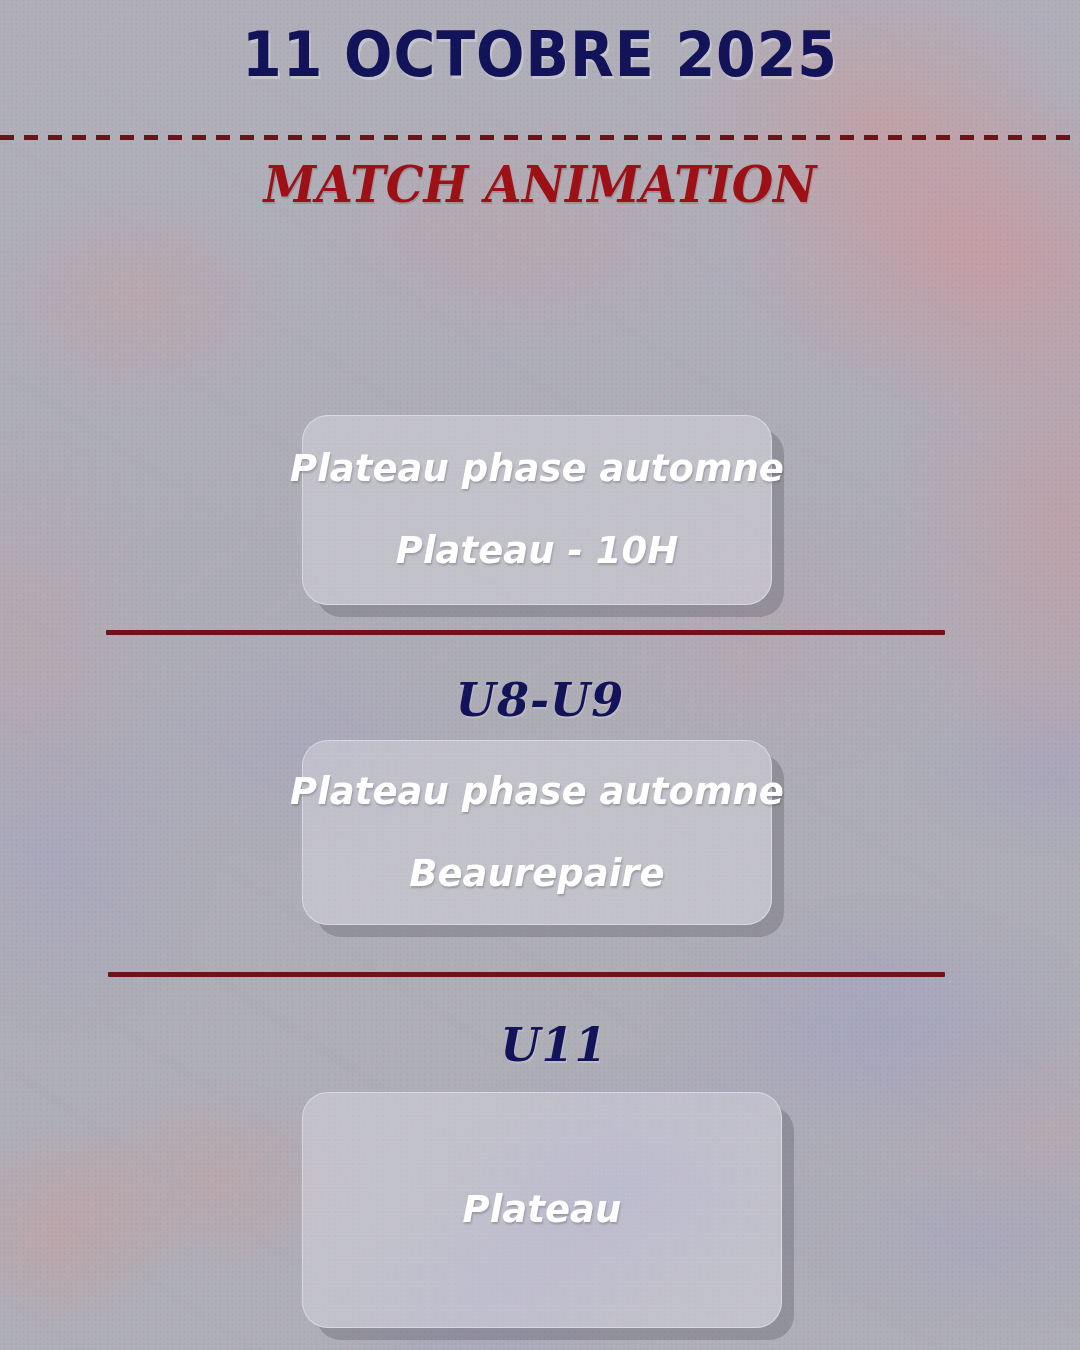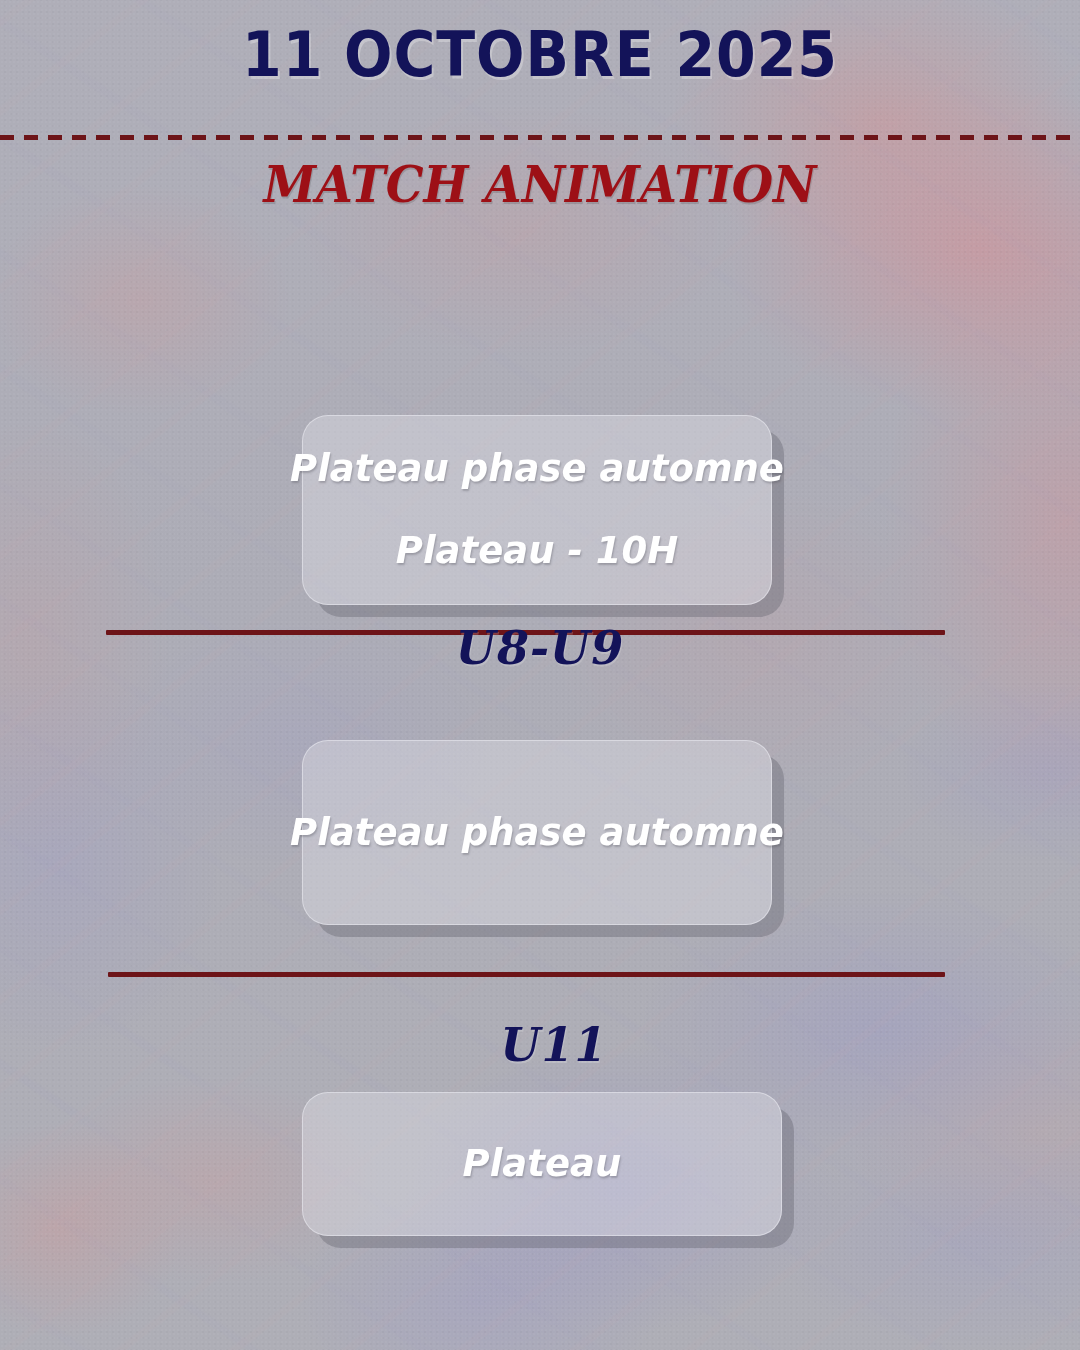--- a/index.html
+++ b/index.html
@@ -148,21 +148,21 @@
     font-family: "DejaVu Serif", serif;
     font-style: italic;
     font-weight: 700;
     font-size: 46px;
     letter-spacing: 1px;
     color: #131359;
     text-shadow: 1px 2px 0 rgba(255,255,255,.18);
   }
 
   .cat-u6 { top: 310px; }
-  .cat-u8 { top: 621px; }
+  .cat-u8 { top: 673px; }
   .cat-u11 { top: 1018px; margin-left: 28px; }
 
   .card {
     position: absolute;
     box-sizing: border-box;
     border-radius: 26px;
     background: rgba(226,226,232,.40);
     border: 1px solid rgba(236,236,242,.55);
     box-shadow: 13px 13px 0 -1px rgba(95,95,105,.36);
     display: flex;
@@ -180,21 +180,21 @@
     font-size: 37px;
     line-height: 1.45;
     color: #ffffff;
     white-space: nowrap;
     text-align: center;
     text-shadow: 1px 2px 2px rgba(70,70,80,.30);
   }
 
   .card-u6  { left: 302px; top: 415px;  width: 470px; height: 190px; }
   .card-u8  { left: 302px; top: 740px;  width: 470px; height: 185px; }
-  .card-u11 { left: 302px; top: 1092px; width: 480px; height: 144px; }
+  .card-u11 { left: 302px; top: 1092px; width: 480px; height: 236px; }
 
   .solid-rule {
     position: absolute;
     height: 5px;
     background: #6d1418;
     border-radius: 1px;
   }
 
   .rule-1 { left: 106px; width: 839px; top: 630px; }
   .rule-2 { left: 108px; width: 837px; top: 972px; }
@@ -224,20 +224,21 @@
       <div class="card-line">Plateau phase automne</div>
       <div class="card-line">Plateau - 10H</div>
     </div>
 
     <div class="solid-rule rule-1"></div>
 
     <div class="cat-heading cat-u8">U8-U9</div>
 
     <div class="card card-u8">
       <div class="card-line">Plateau phase automne</div>
+      <div class="card-line">Beaurepaire</div>
     </div>
 
     <div class="solid-rule rule-2"></div>
 
     <div class="cat-heading cat-u11">U11</div>
 
     <div class="card card-u11">
       <div class="card-line">Plateau</div>
     </div>
 

